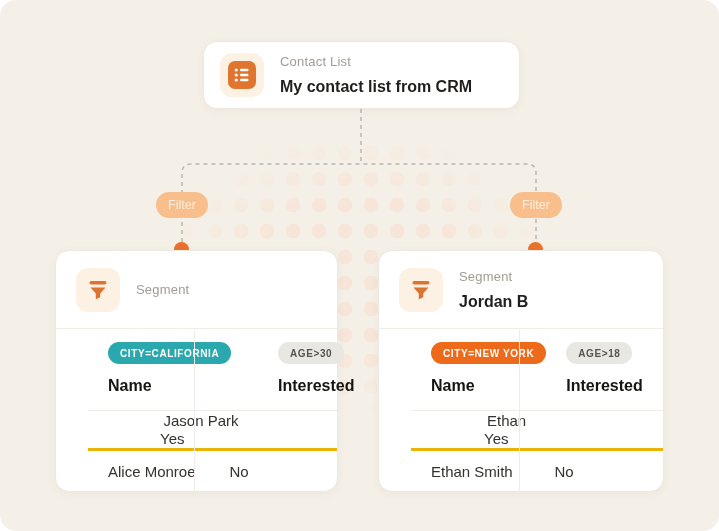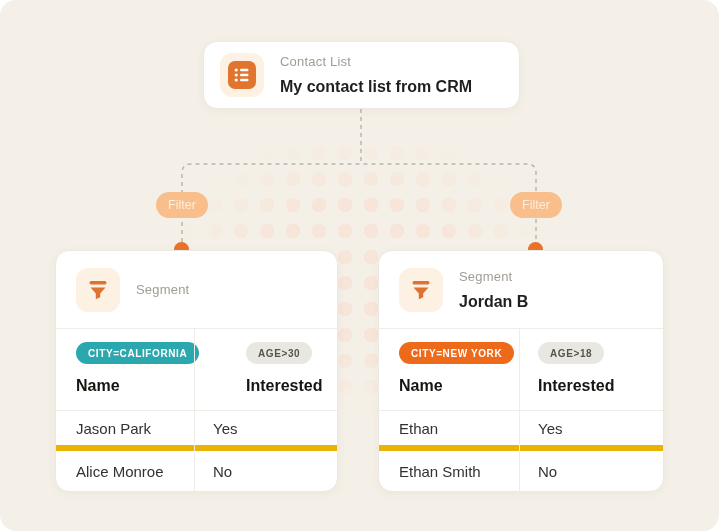--- a/index.html
+++ b/index.html
@@ -36,34 +36,34 @@
   .card-title{font-size:16px;color:#201f1d;font-weight:700;line-height:21px;margin-top:6px;}
   .filter-pill{
     position:absolute;width:52px;height:26px;border-radius:13px;
     display:flex;align-items:center;justify-content:center;
     font-size:12.5px;font-weight:500;z-index:2;
   }
   .bump{position:absolute;width:15px;height:8px;border-radius:8px 8px 0 0;z-index:3;}
   .segment-card{top:250px;height:242px;padding:0;}
   .seg-head{height:78px;display:flex;align-items:center;gap:16px;padding:0 0 0 20px;
     border-bottom:1px solid #f0ede8;box-sizing:border-box;}
-  .seg-table{position:relative;height:163px;}
+  .seg-table{position:relative;height:163px;padding-left:32px;}
   .vline{position:absolute;top:0;bottom:0;width:1px;background:#f0ede8;}
   .trow{display:flex;}
   .tags-heads{height:82px;border-bottom:1px solid #f0ede8;box-sizing:border-box;}
   .cell{box-sizing:border-box;padding-left:20px;}
   .tag-pill{
     display:inline-flex;align-items:center;height:22px;padding:0 12px;
     border-radius:11px;font-size:10px;font-weight:600;letter-spacing:.6px;
     margin-top:13px;white-space:nowrap;
   }
   .col-head{font-size:16px;font-weight:700;color:#161511;margin-top:13px;}
   .data-row{height:40px;align-items:center;display:flex;}
   .data-row .cell{display:flex;align-items:center;height:100%;}
-  .row-border{border-bottom:6px solid #eab308;box-sizing:border-box;}
+  .row-border{border-bottom:3px solid #eab308;box-sizing:border-box;flex-direction:column;}
   .cell-text{font-size:15px;color:#33322f;}
 </style>
 </head>
 <body>
 
 <div class="canvas">
 
   <div class="dots"></div>
 
   <svg class="connectors" width="719" height="531">

